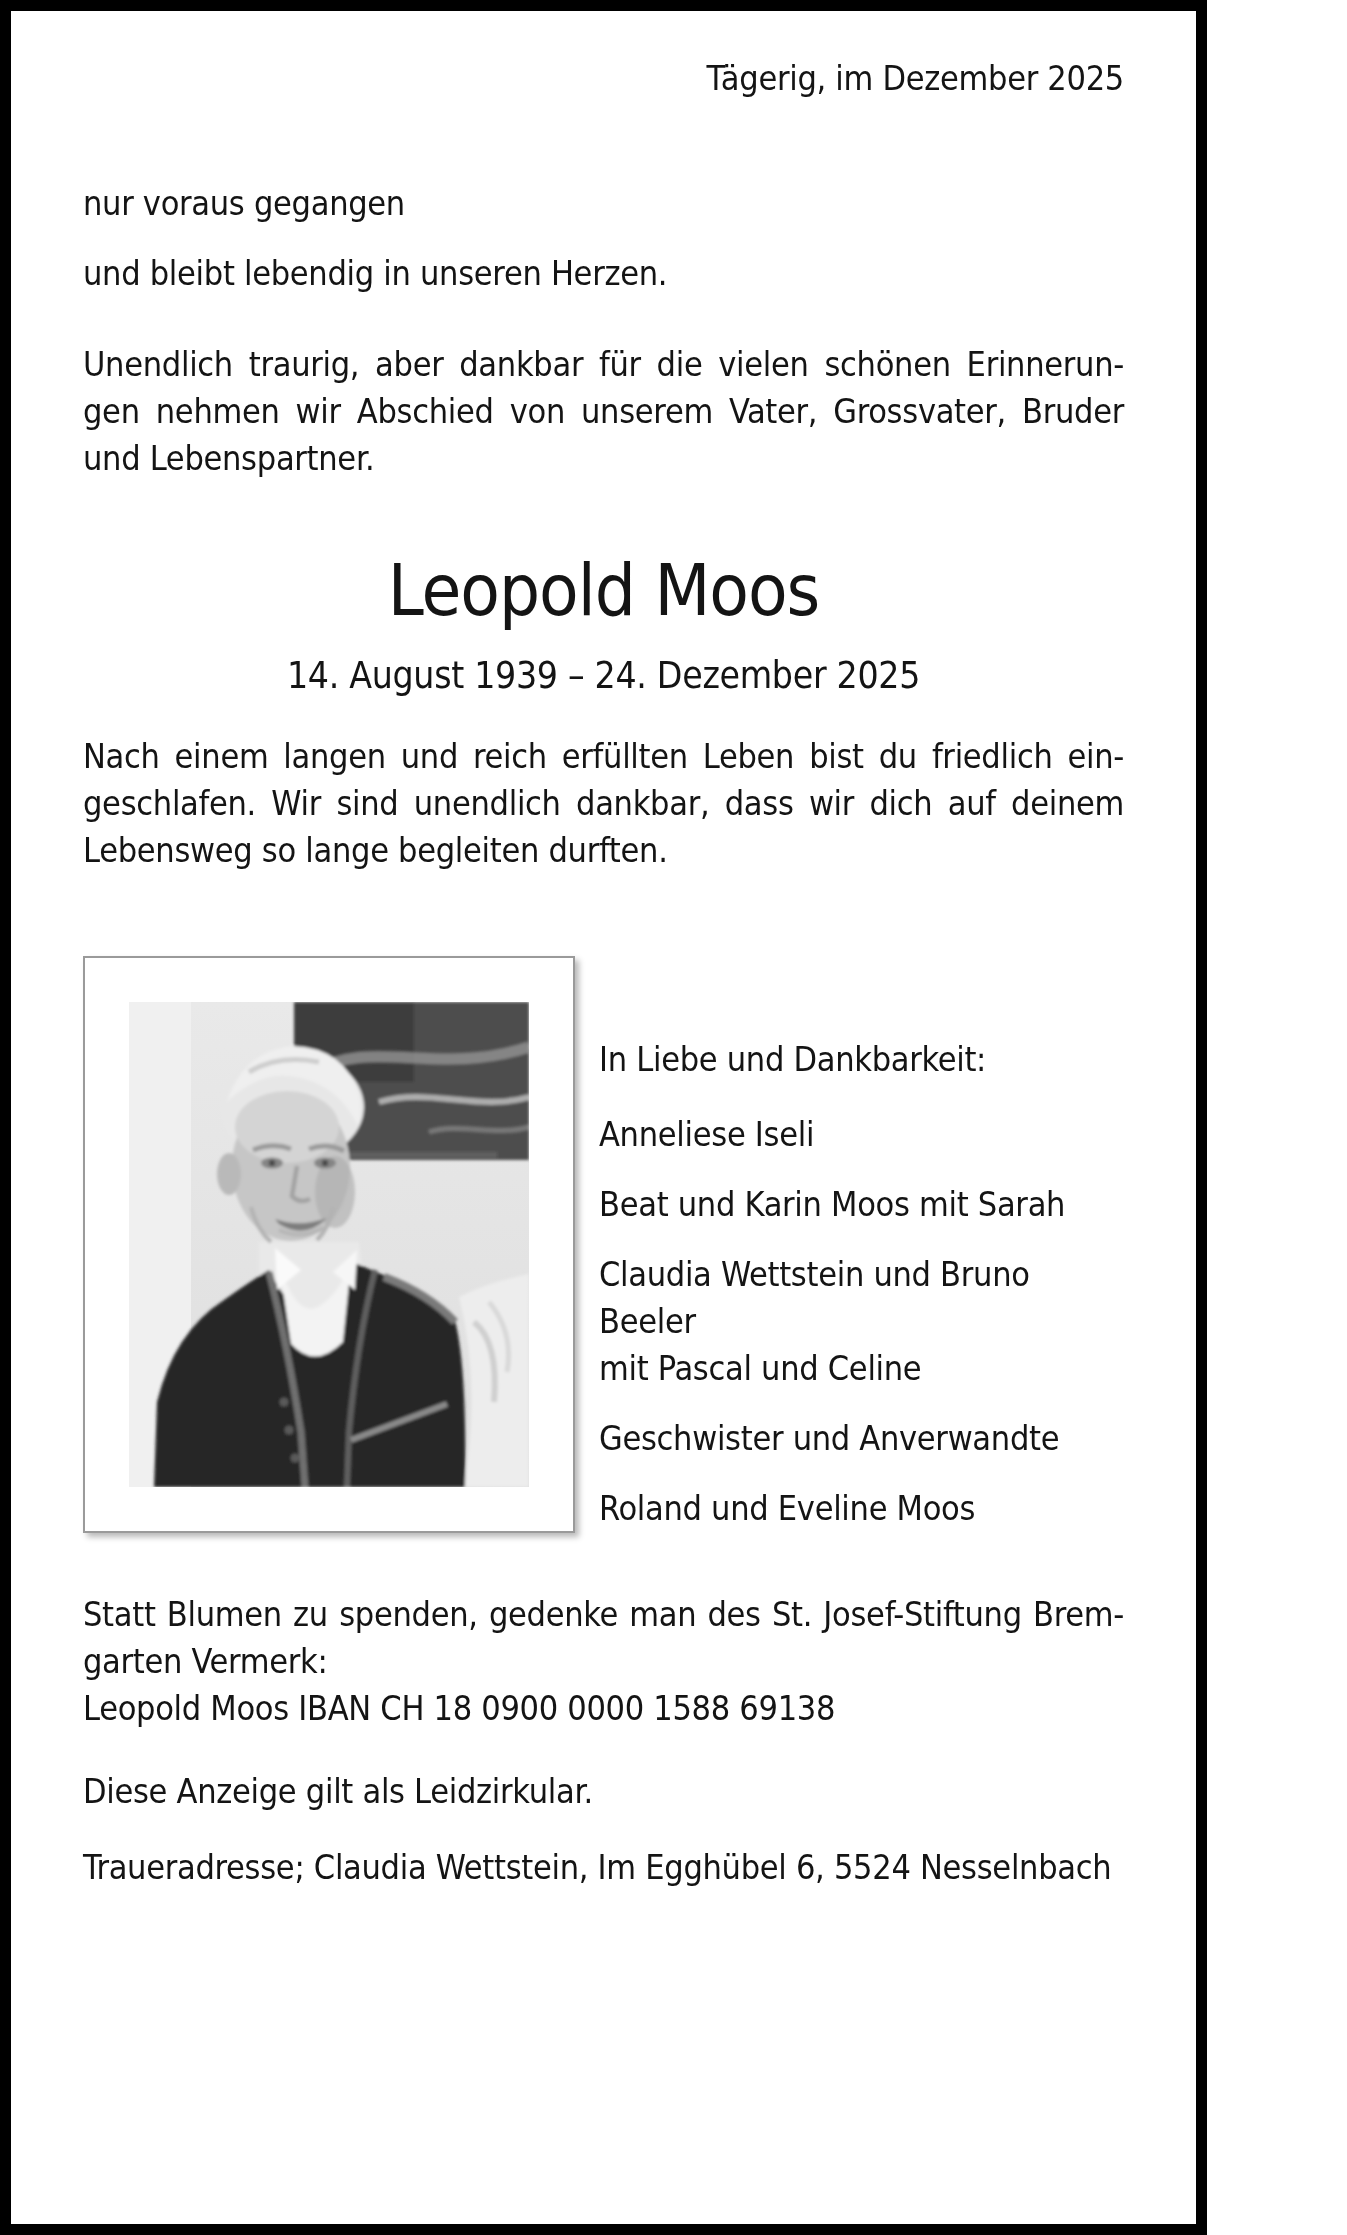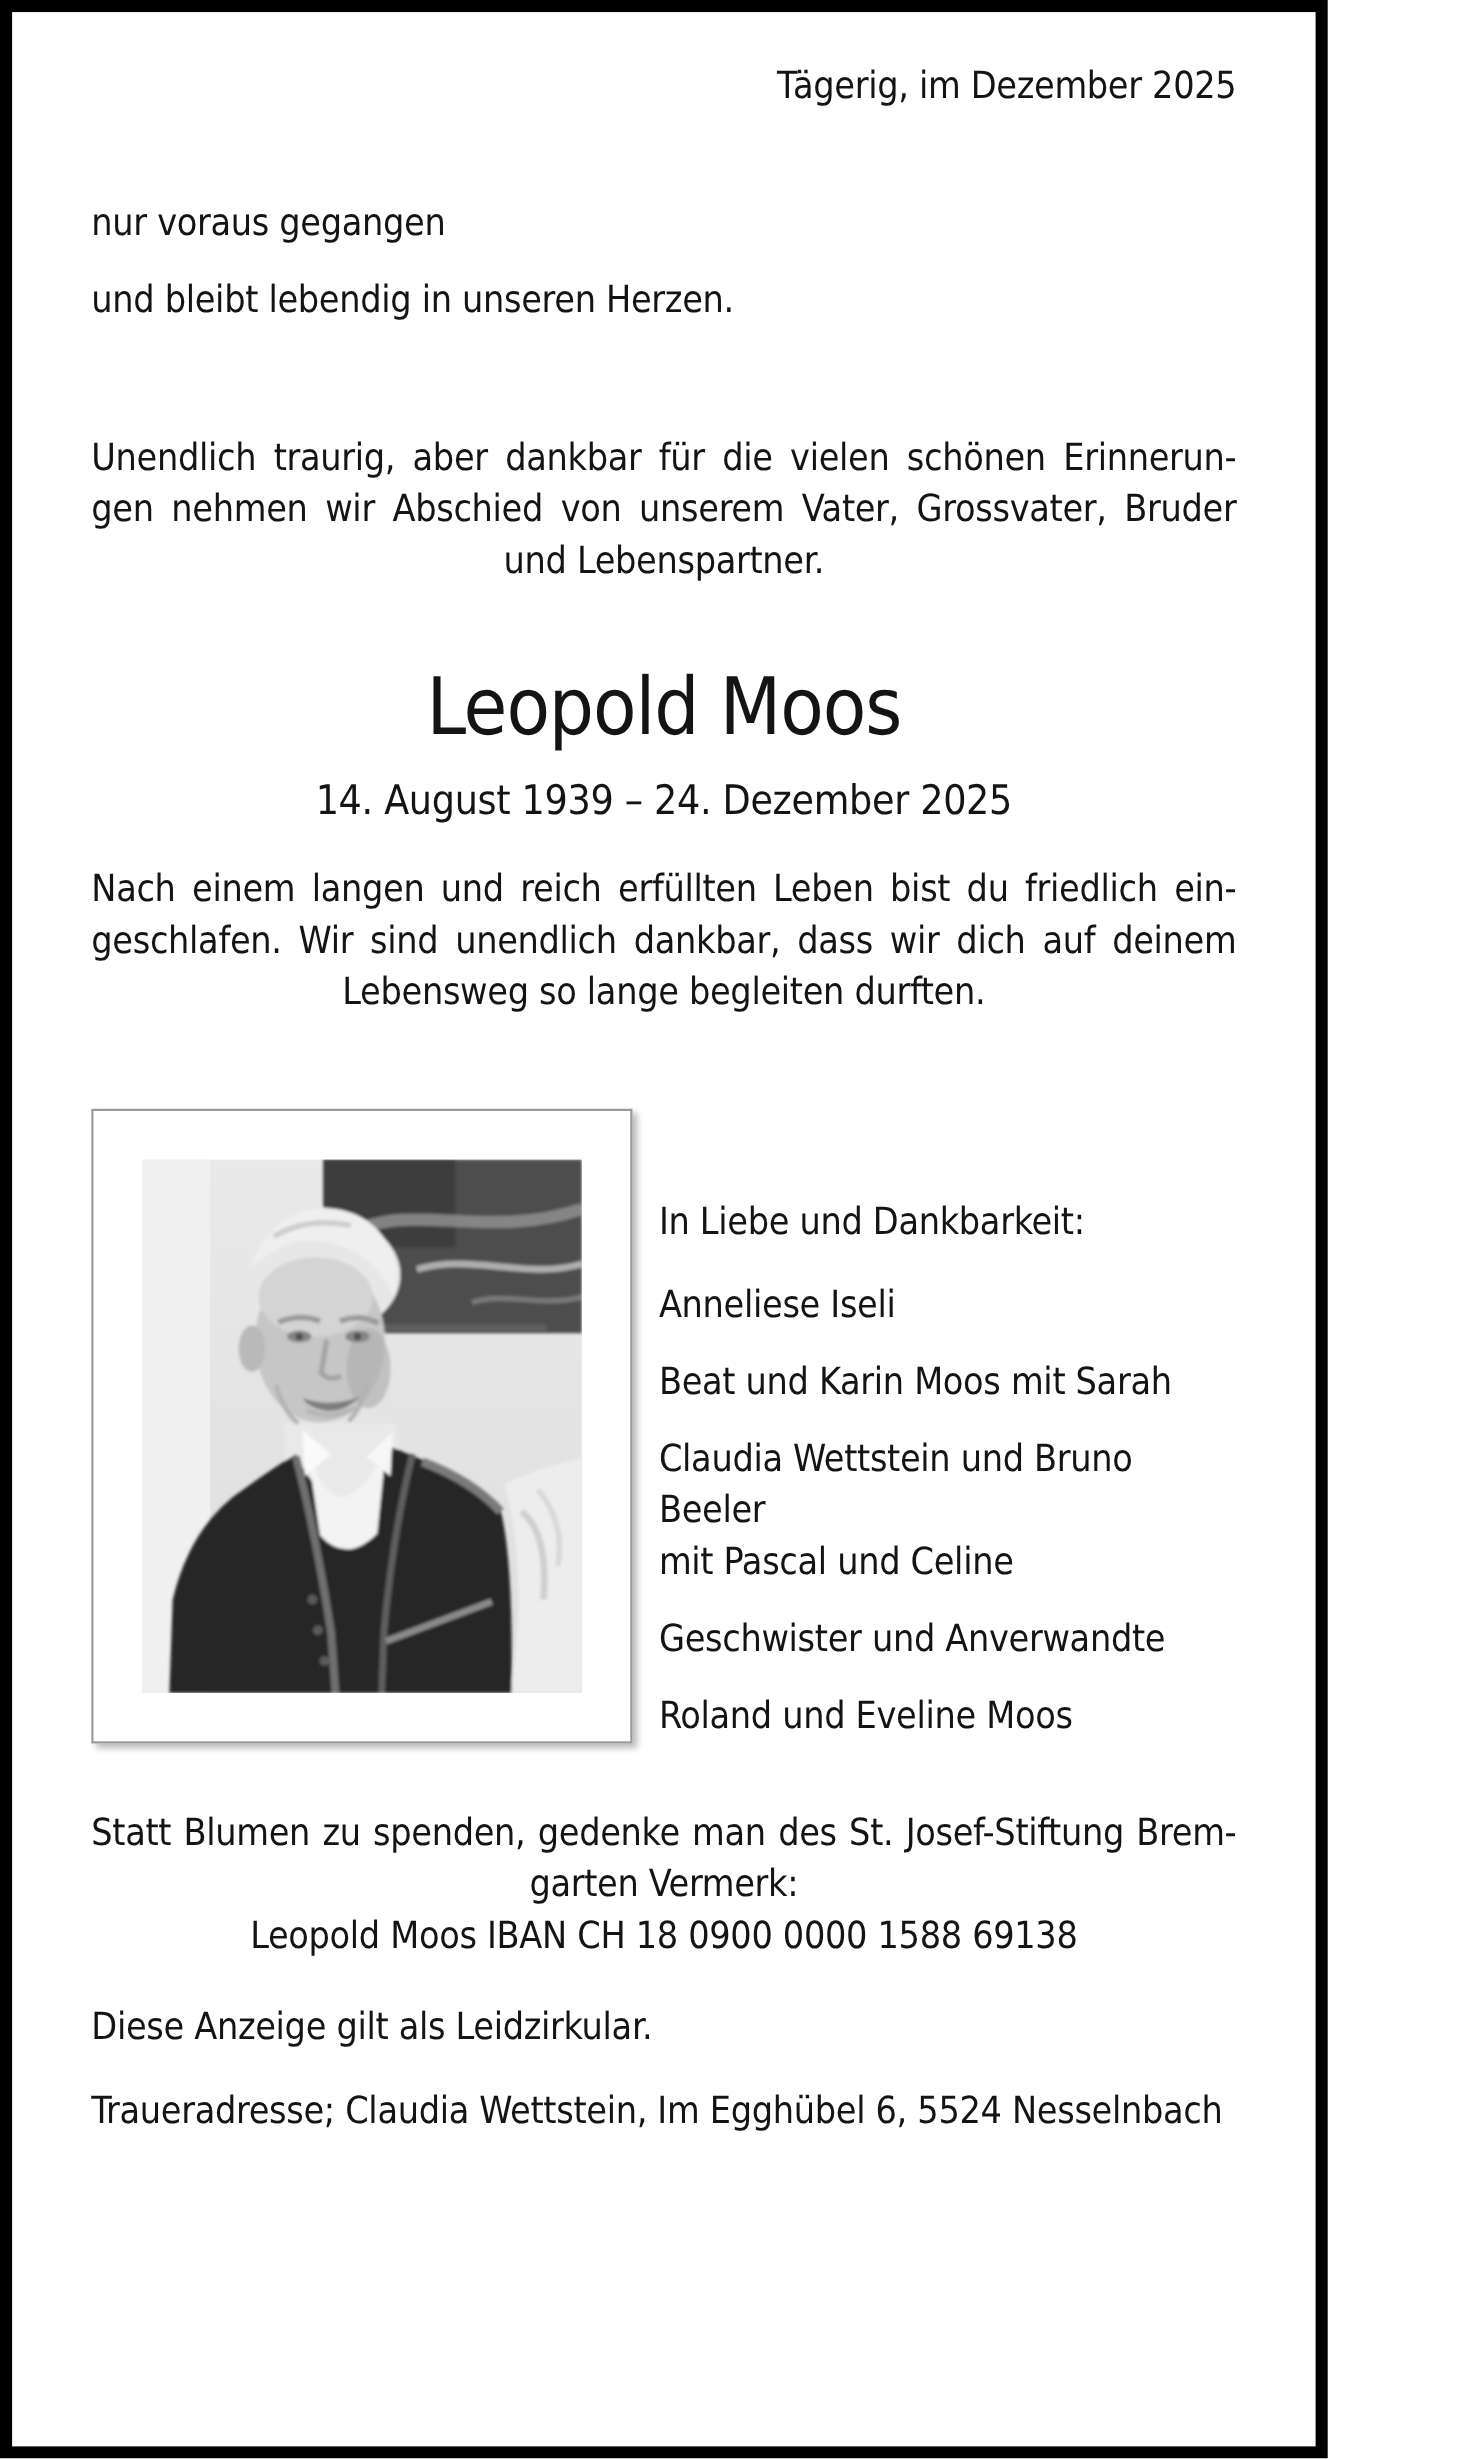--- a/index.html
+++ b/index.html
@@ -16,22 +16,22 @@
     color: #141414;
     font-size: 34px;
     letter-spacing: -0.3px;
     line-height: 47px;
   }
   .dateline { margin-top: 44px; text-align: right; }
   .poem { margin-top: 78px; }
   .poem-line { margin: 0 0 23px 0; }
   .para { margin: 0; }
   .jl { text-align: justify; text-align-last: justify; }
-  .ll { text-align: center; }
-  .intro { margin-top: 96px; }
+  .ll { text-align: left; }
+  .intro { margin-top: 44px; }
   .name-line {
     margin-top: 58px;
     text-align: center;
     font-size: 72px;
     line-height: 100px;
     letter-spacing: -1px;
   }
   .life-dates { margin-top: 12px; text-align: center; font-size: 37px; }
   .tribute { margin-top: 34px; }
   .photo-row { margin-top: 82px; display: flex; align-items: flex-start; }

